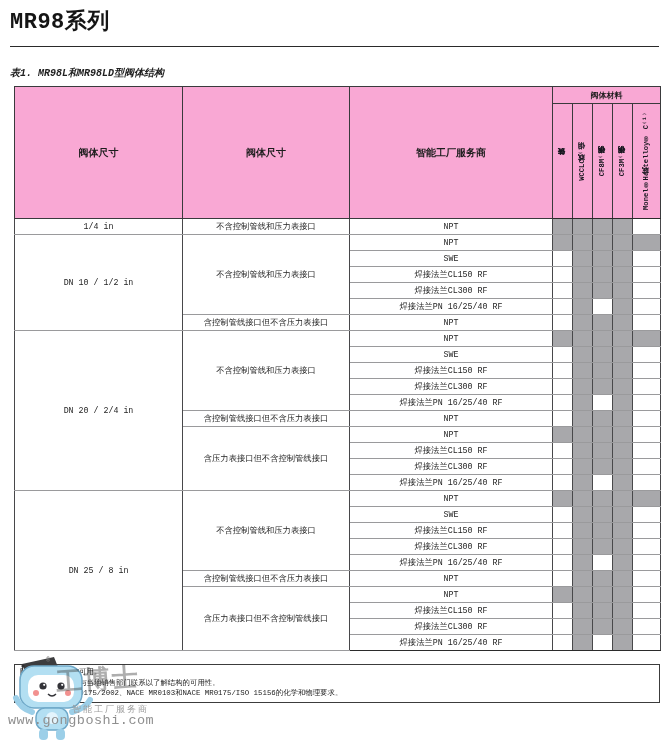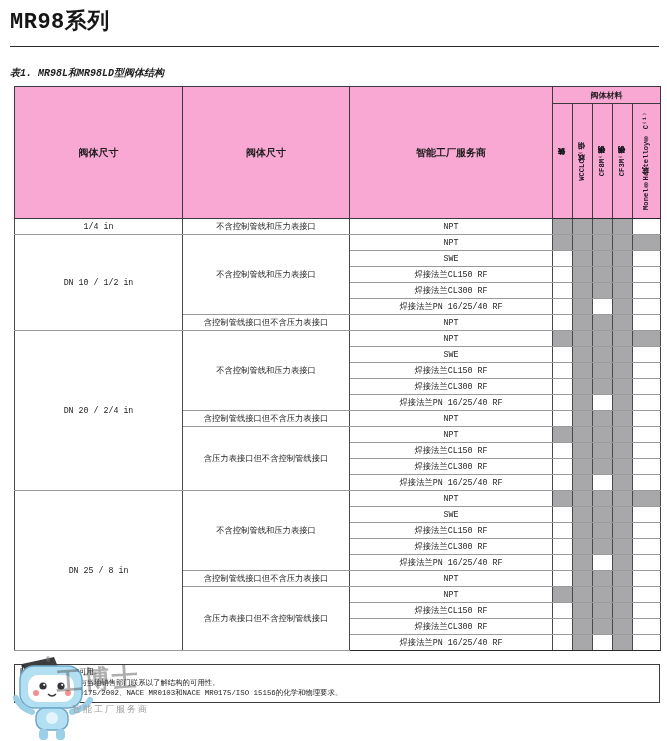--- a/index.html
+++ b/index.html
@@ -375,14 +375,15 @@
 
     <rect x="30" y="54" width="32" height="22" rx="9" fill="#b3dff2" stroke="#6fa9c9" stroke-width="1.5"></rect>
     <circle cx="46" cy="64" r="6" fill="#e3f4fc"></circle>
 
     <rect x="33" y="75" width="9" height="11" rx="4" fill="#9ccfe8"></rect>
     <rect x="50" y="75" width="9" height="11" rx="4" fill="#9ccfe8"></rect>
   </svg>
   <div class="wm-reg">®</div>
   <div class="wm-stamp">工博士</div>
   <div class="wm-brand">智能工厂服务商</div>
+  <div class="wm-url">www.gongboshi.com</div>
 
 </div>
 
 </body></html>

